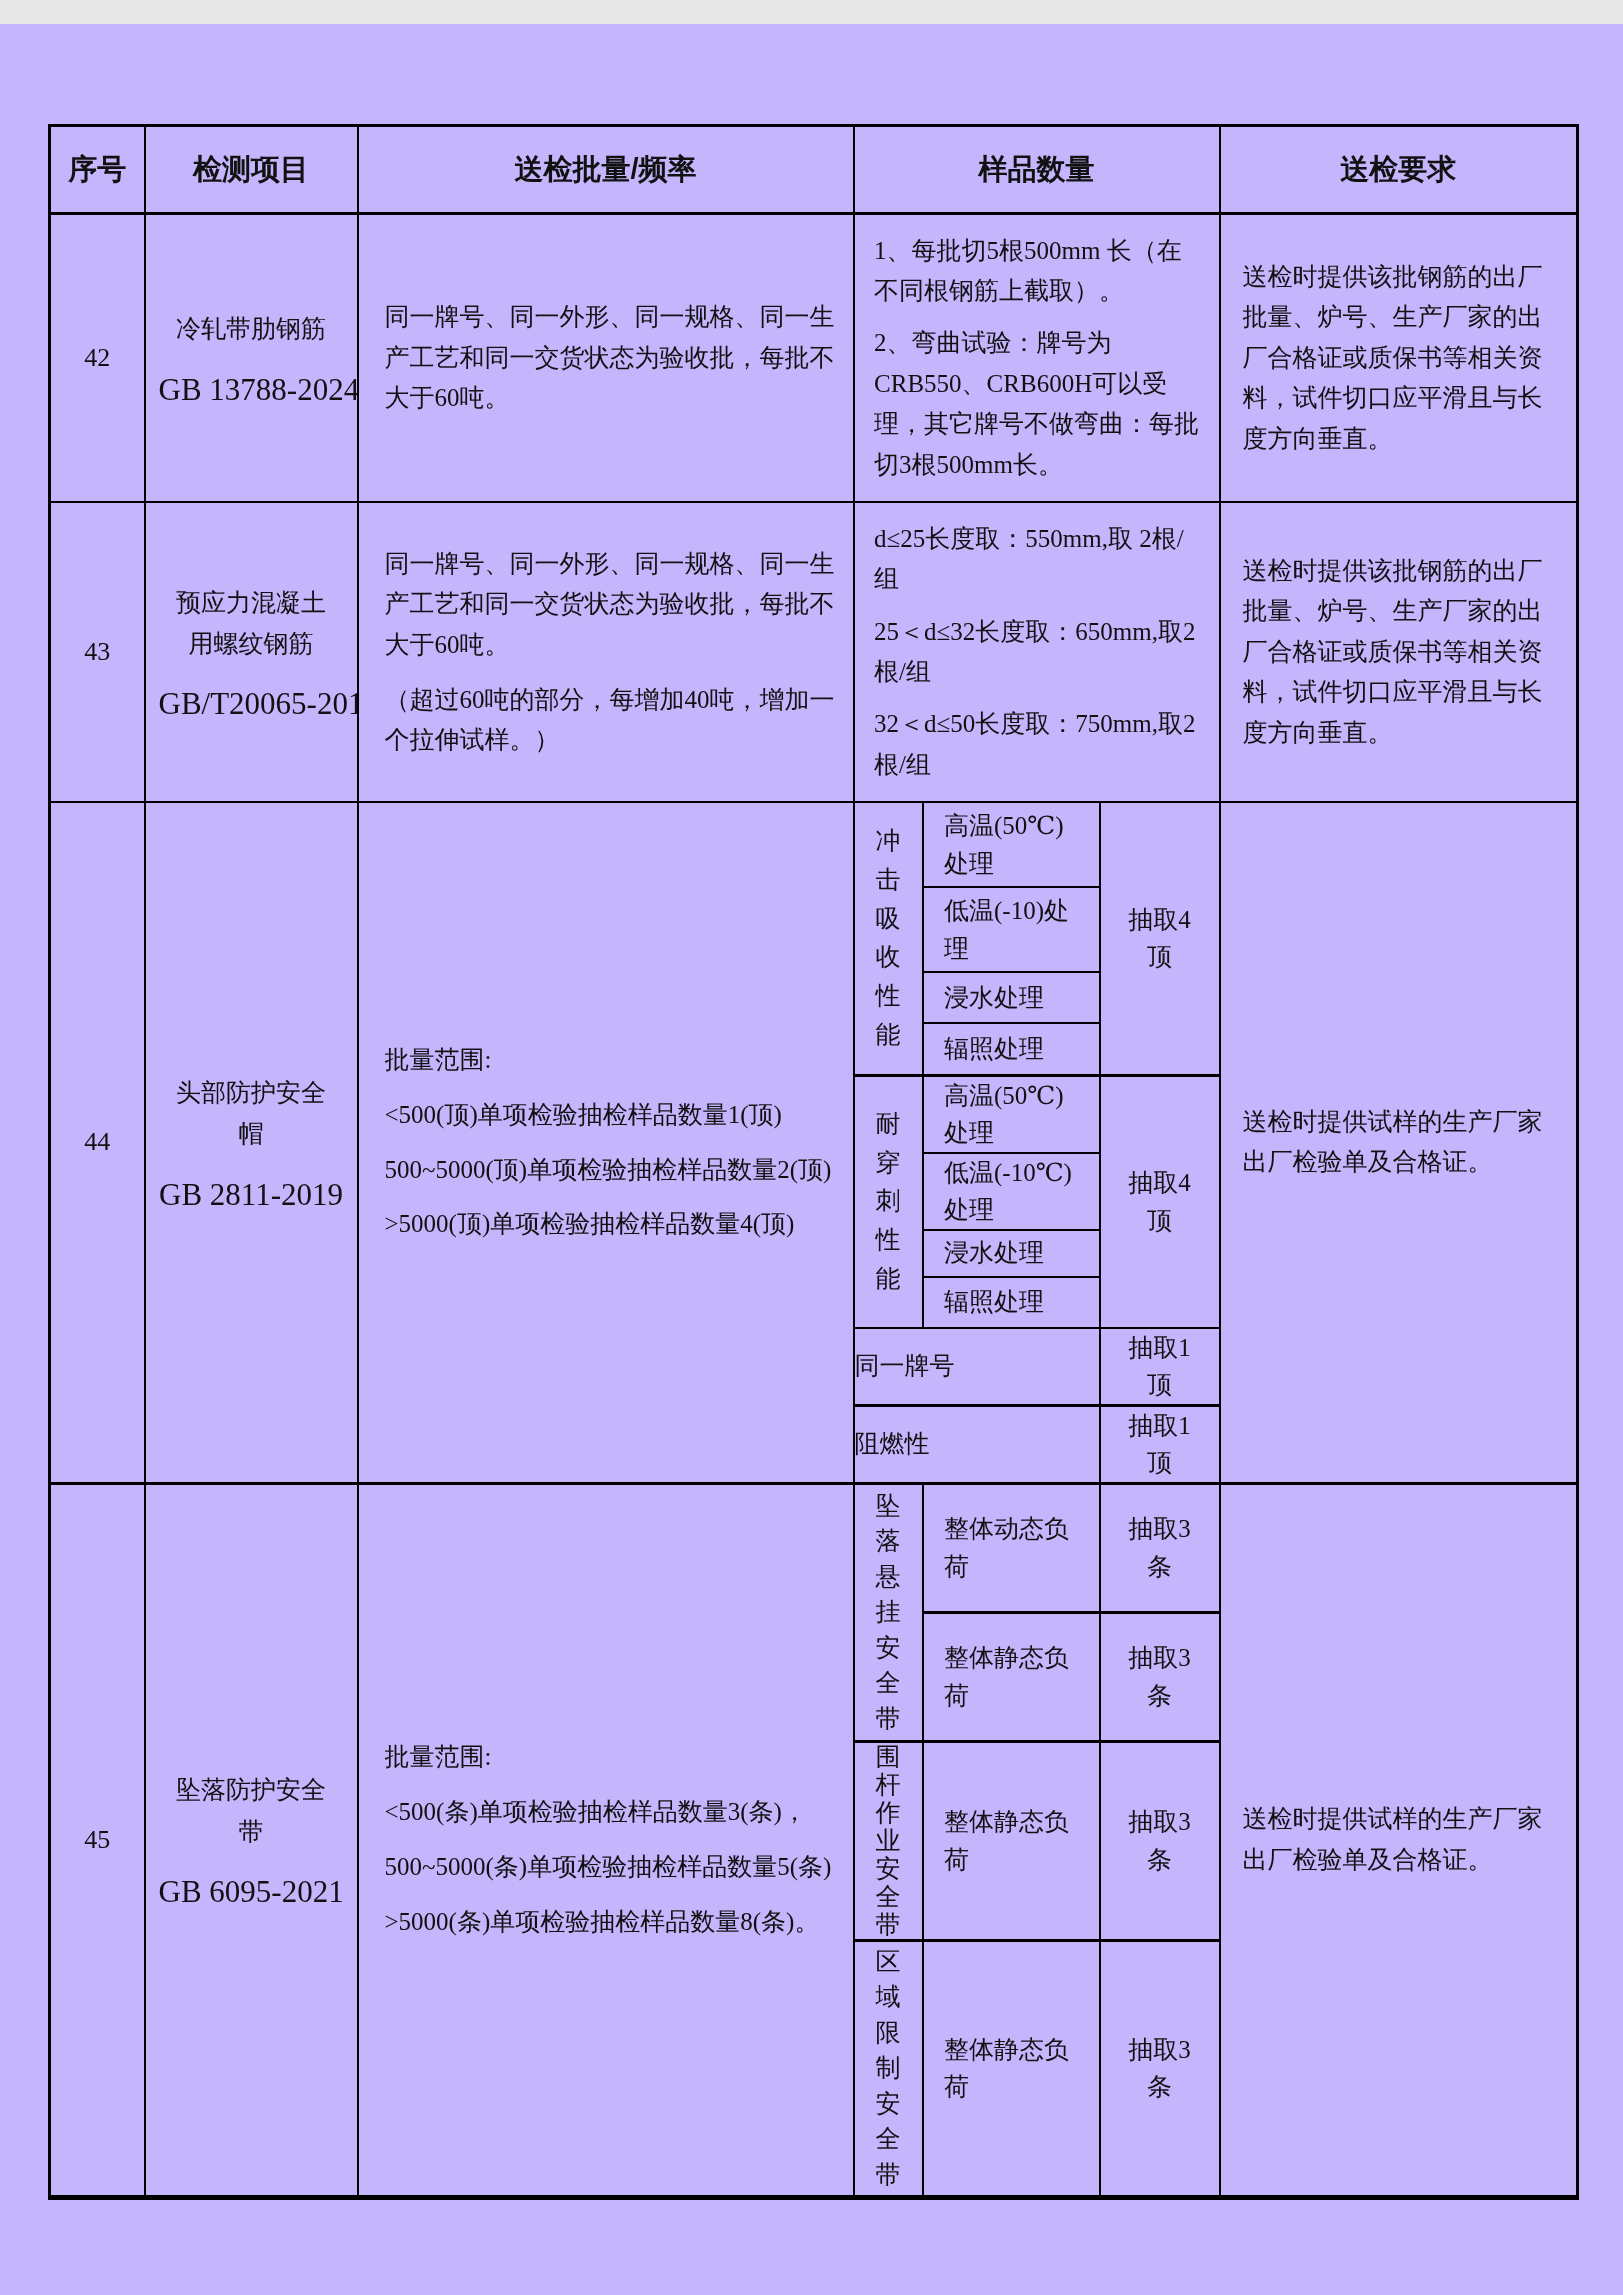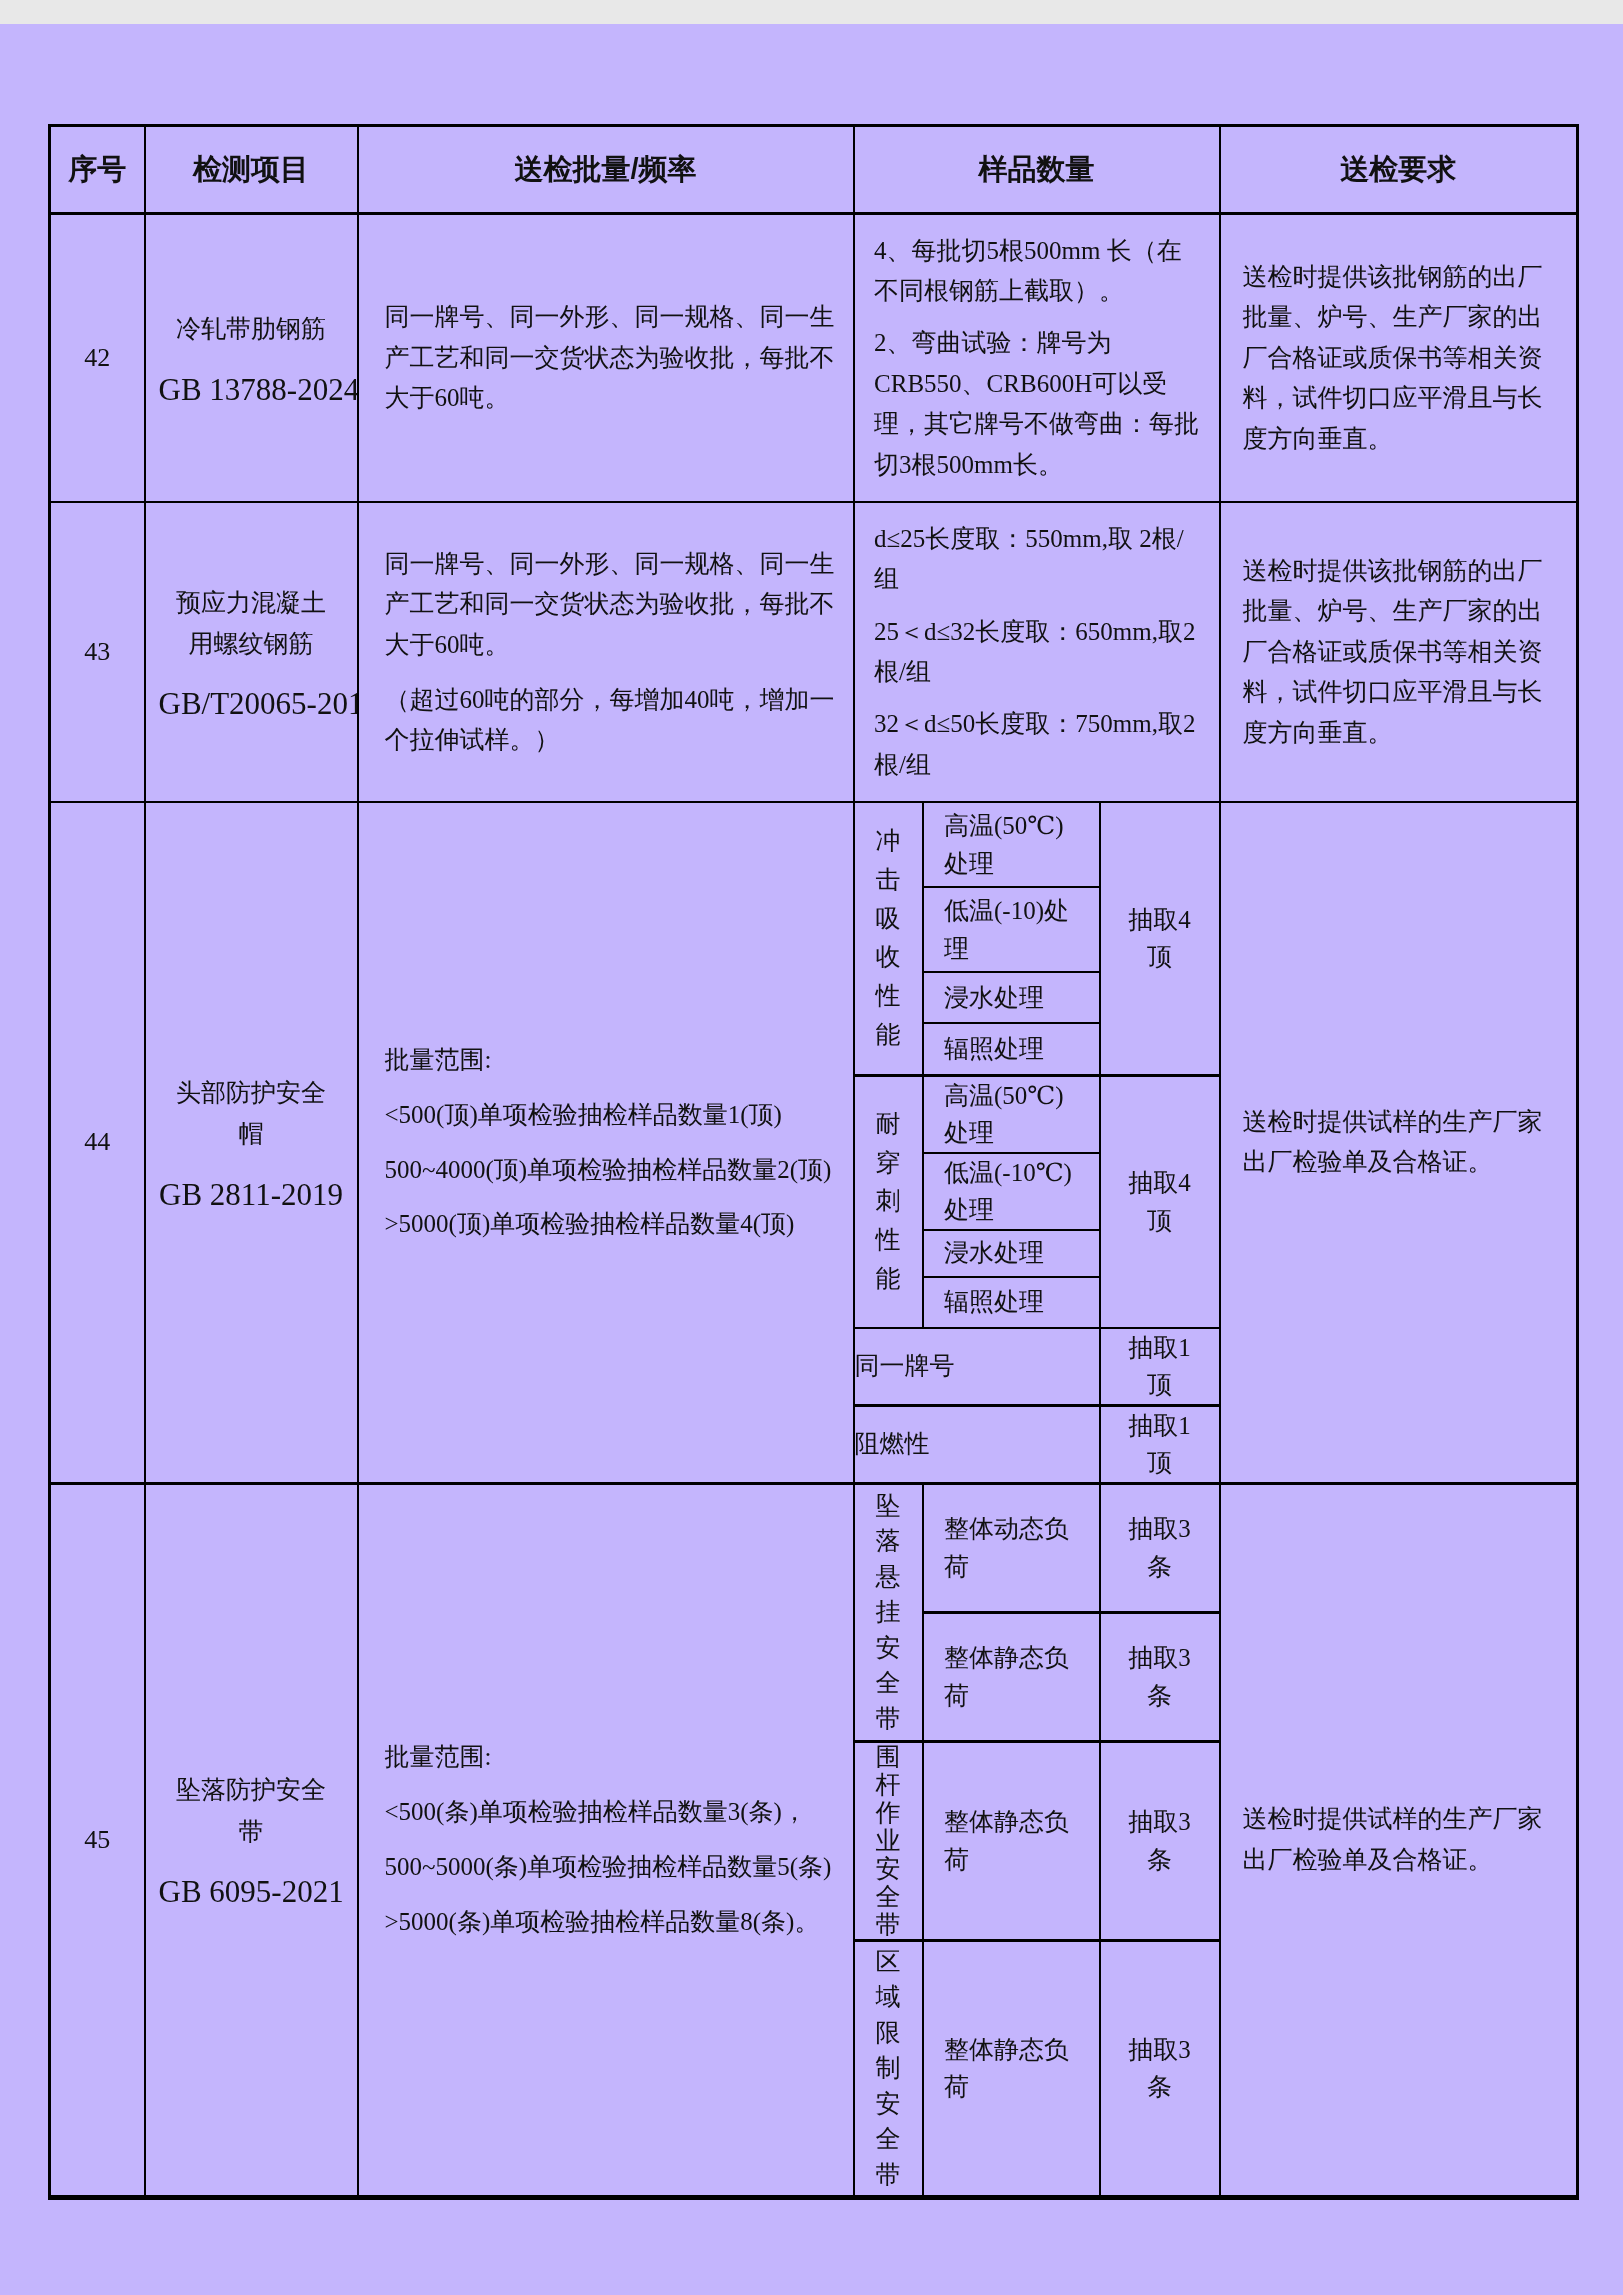--- a/index.html
+++ b/index.html
@@ -95,21 +95,21 @@
     <tr style="height:271px">
       <td class="serial"><span>42</span></td>
       <td class="item">
         <div class="item-name">冷轧带肋钢筋</div>
         <div class="item-std">GB 13788-2024</div>
       </td>
       <td class="batch">
         <p>同一牌号、同一外形、同一规格、同一生产工艺和同一交货状态为验收批，每批不大于60吨。</p>
       </td>
       <td class="sample-flow" colspan="3">
-        <p>4、每批切5根500mm 长（在不同根钢筋上截取）。</p>
+        <p>1、每批切5根500mm 长（在不同根钢筋上截取）。</p>
         <p>2、弯曲试验：牌号为 CRB550、CRB600H可以受理，其它牌号不做弯曲：每批切3根500mm长。</p>
       </td>
       <td class="req">
         <p>送检时提供该批钢筋的出厂批量、炉号、生产厂家的出厂合格证或质保书等相关资料，试件切口应平滑且与长度方向垂直。</p>
       </td>
     </tr>
 
     <tr style="height:200px">
       <td class="serial"><span>43</span></td>
       <td class="item">
@@ -132,21 +132,21 @@
 
     <tr style="height:85px">
       <td class="serial" rowspan="10"><span>44</span></td>
       <td class="item" rowspan="10">
         <div class="item-name">头部防护安全帽</div>
         <div class="item-std">GB 2811-2019</div>
       </td>
       <td class="batch" rowspan="10">
         <p>批量范围:</p>
         <p>&lt;500(顶)单项检验抽检样品数量1(顶)</p>
-        <p>500~4000(顶)单项检验抽检样品数量2(顶)</p>
+        <p>500~5000(顶)单项检验抽检样品数量2(顶)</p>
         <p>&gt;5000(顶)单项检验抽检样品数量4(顶)</p>
       </td>
       <td class="vcell" rowspan="4">
         <div class="vtext">冲击吸收性能</div>
       </td>
       <td class="test-name">
         <div class="test-inner">高温(50℃)处理</div>
       </td>
       <td class="qty" rowspan="4">
         <div class="qty-inner">抽取4顶</div>

